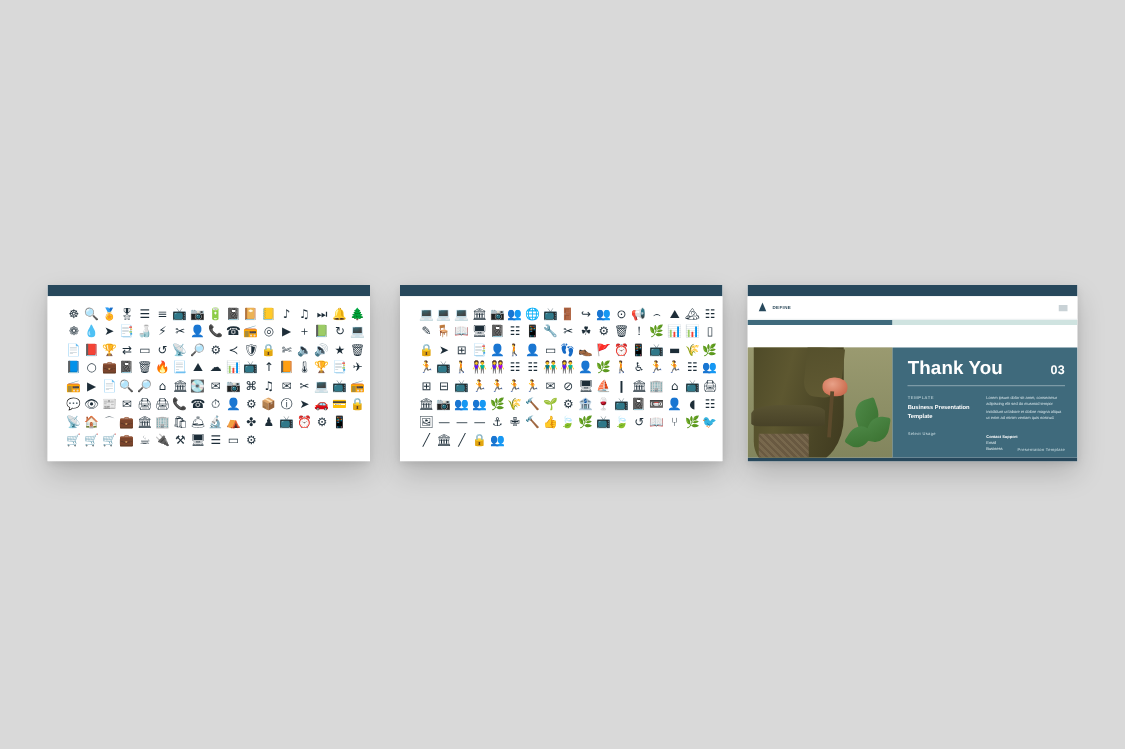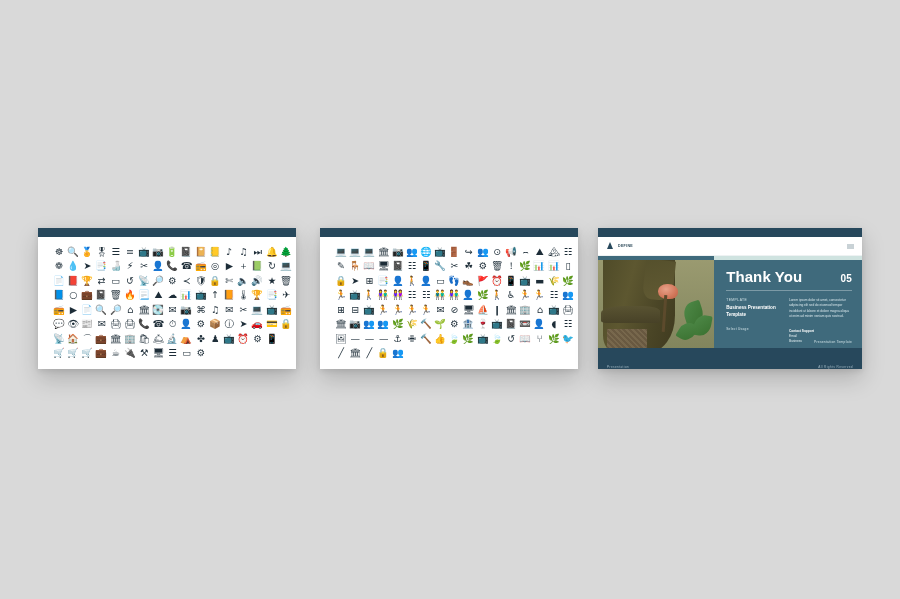--- a/index.html
+++ b/index.html
@@ -109,20 +109,21 @@
   .ty-accent {
     height: 4px;
     display: flex;
   }
   .ty-accent-left  { width: 44%; background: #3f6a7c; }
   .ty-accent-right { flex: 1;    background: #cfe3e0; }
 
   .ty-body {
     display: flex;
     height: 88px;
+    margin-top: 18px;
   }
   .ty-photo {
     width: 44%;
     position: relative;
     overflow: hidden;
     background: #8f9168;
   }
   
   .ph-bg {
     position: absolute; inset: 0;
@@ -616,21 +617,21 @@
         <div class="ph-hand"></div>
         <div class="ph-stem"></div>
         <div class="ph-leafA"></div>
         <div class="ph-leafB"></div>
         <div class="ph-leafC"></div>
       </div>
 
       <div class="ty-panel">
         <div class="ty-title-row">
           <div class="ty-title">Thank You</div>
-          <div class="ty-number">05</div>
+          <div class="ty-number">03</div>
         </div>
 
         <div class="ty-rule"></div>
 
         <div class="ty-cols">
           <div class="ty-col-left">
             <div class="ty-kicker">Template</div>
             <div class="ty-subtitle">Business Presentation Template</div>
             <div class="ty-smalllink">Select Usage</div>
           </div>

